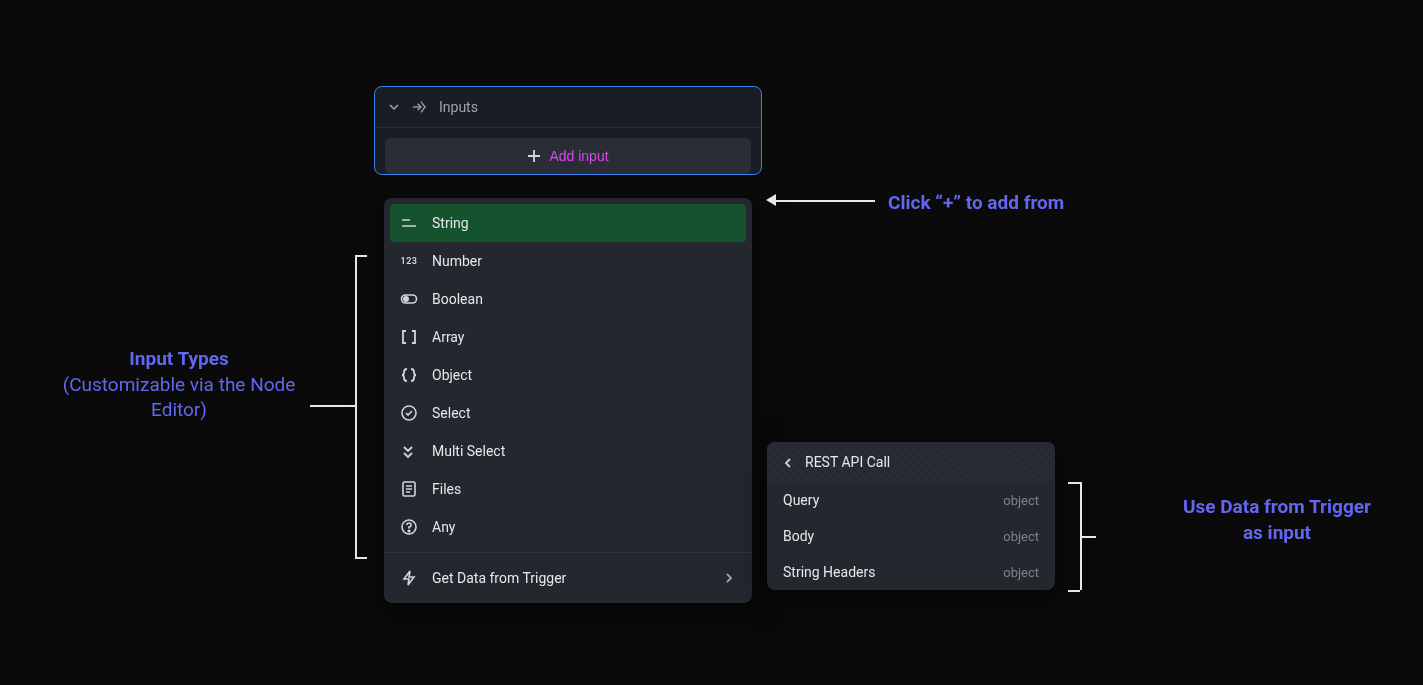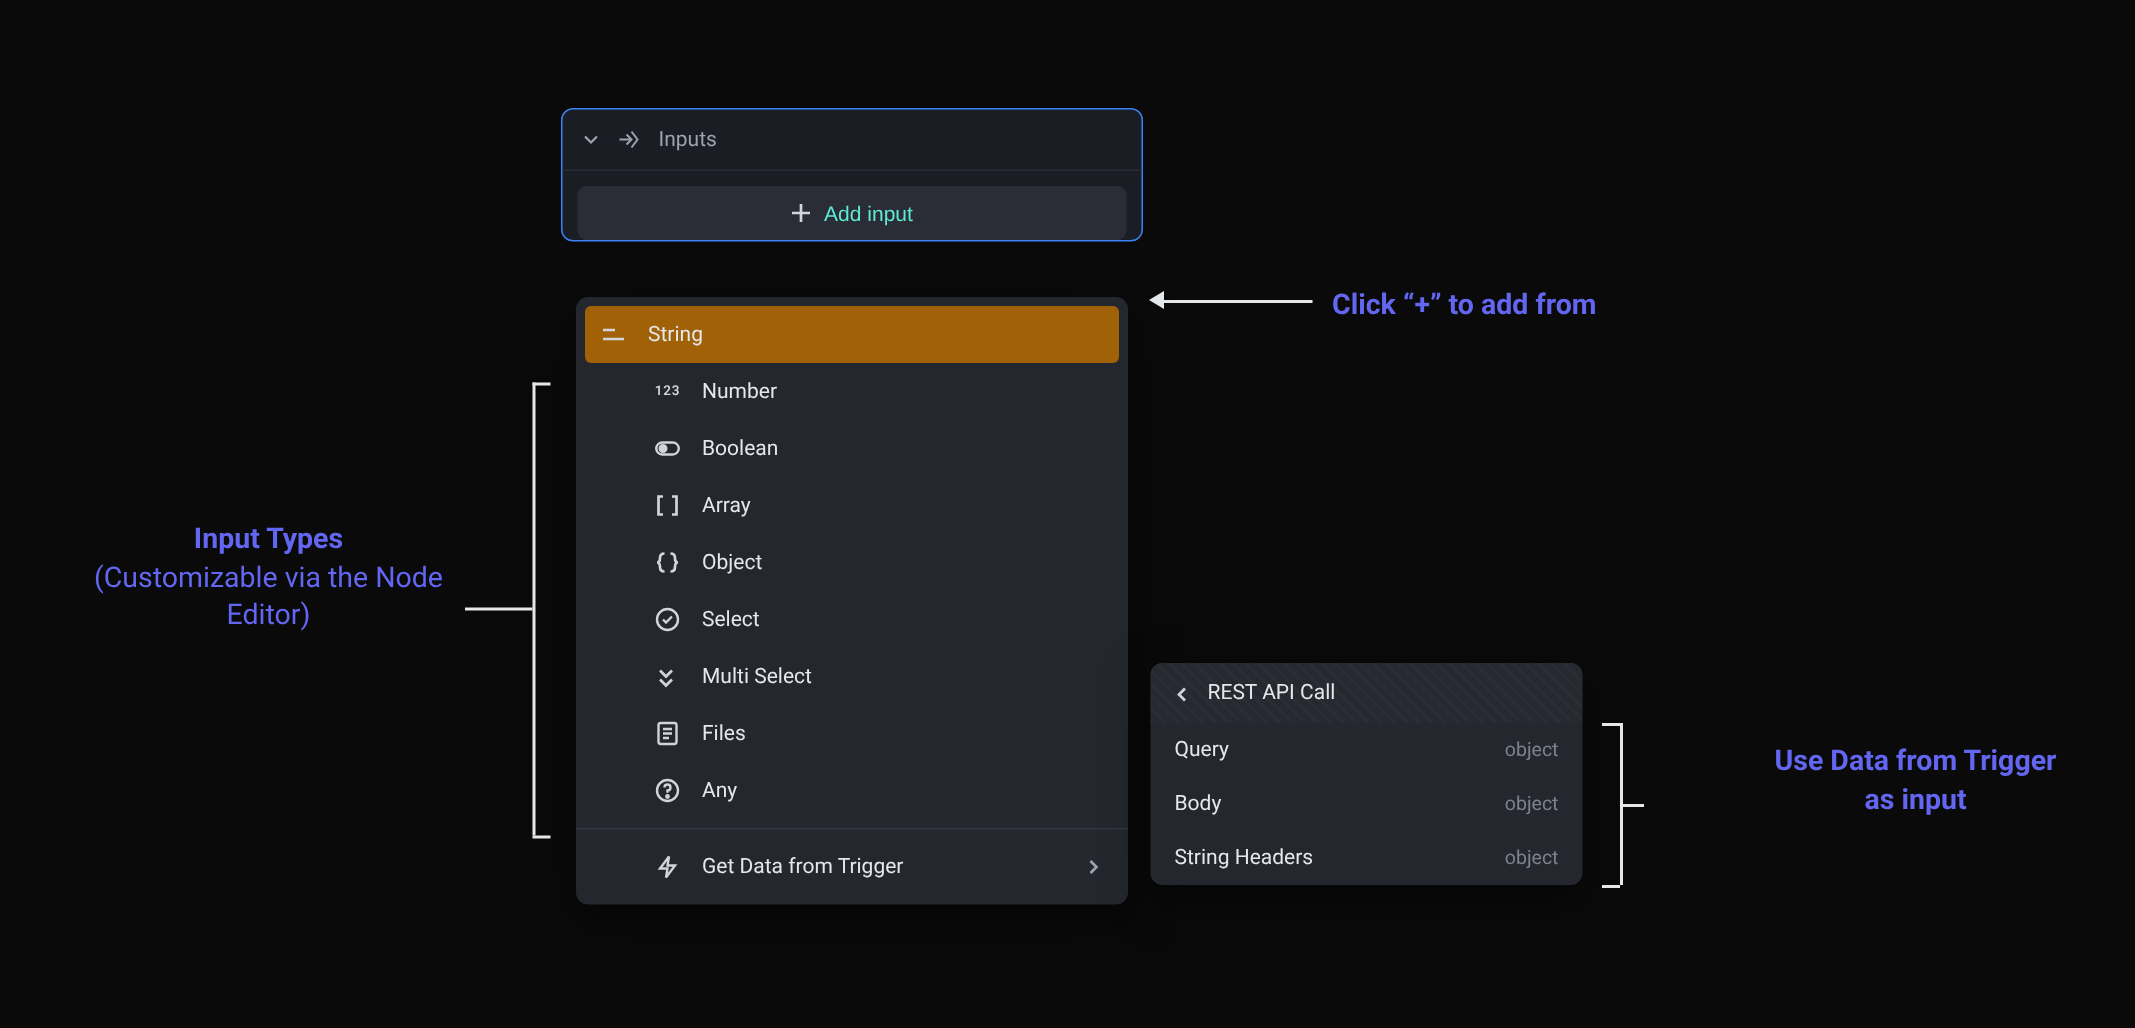--- a/index.html
+++ b/index.html
@@ -2,21 +2,21 @@
 <html><head>
 <meta charset="utf-8">
 <style>
   * { box-sizing: border-box; margin: 0; padding: 0; }
   html, body { width: 1423px; height: 685px; background: #0a0a0a; font-family: -apple-system, BlinkMacSystemFont, "Segoe UI", Roboto, sans-serif; overflow: hidden; position: relative; }
   
   
   .inputs-panel {
     position: absolute;
     left: 374px;
-    top: 72px;
+    top: 86px;
     width: 388px;
     border: 1.5px solid #3b82f6;
     border-radius: 8px;
     background: #1a1d23;
     overflow: visible;
   }
   .inputs-header {
     display: flex;
     align-items: center;
     gap: 12px;
@@ -32,21 +32,21 @@
     width: 16px; height: 16px;
     color: #9ca3af;
   }
   .inputs-title { color: #9ca3af; font-size: 14px; }
   .inputs-body { padding: 10px 10px 0 10px; }
   .add-input-btn {
     width: 100%;
     background: #2a2d35;
     border: none;
     border-radius: 6px;
-    color: #5eead4;
+    color: #d946ef;
     font-size: 14px;
     padding: 10px 0;
     display: flex;
     align-items: center;
     justify-content: center;
     gap: 8px;
     cursor: pointer;
   }
   .plus-icon { width: 14px; height: 14px; color: #d1d5db; }
 
@@ -62,23 +62,22 @@
     box-shadow: 0 10px 30px rgba(0,0,0,0.5);
   }
   .type-item {
     display: flex;
     align-items: center;
     gap: 14px;
     padding: 10px 16px;
     color: #e5e7eb;
     font-size: 14px;
     cursor: pointer;
-    margin-left: 36px;
-  }
-  .type-item.highlighted { background: #a16207; border-radius: 4px; margin: 0 6px; padding-left: 10px; padding-right: 0; }
+  }
+  .type-item.highlighted { background: #14532d; border-radius: 4px; margin: 0 6px; padding-left: 10px; padding-right: 0; }
   .type-item .ico { width: 18px; height: 18px; display: inline-flex; align-items: center; justify-content: center; color: #d1d5db; flex-shrink: 0; }
   .type-item .ico.small-text { font-size: 9px; font-weight: 600; letter-spacing: 0.5px; }
   .menu-divider { height: 1px; background: #33363e; margin: 6px 0; }
   .type-item .chev-right { margin-left: auto; width: 14px; height: 14px; color: #9ca3af; }
 
   
   .flyout {
     position: absolute;
     left: 767px;
     top: 442px;

